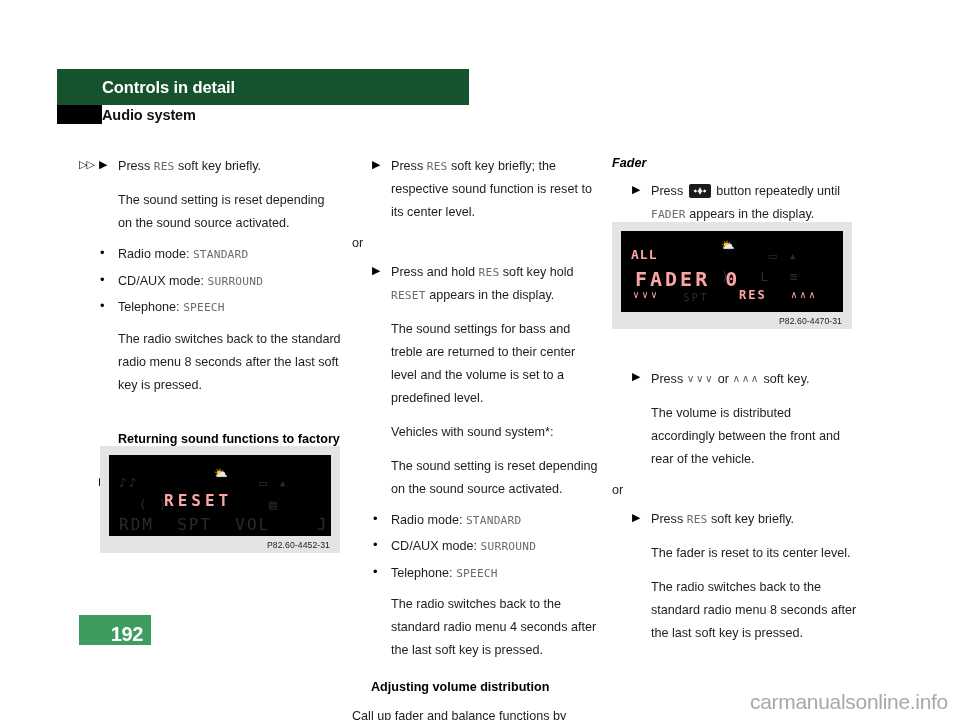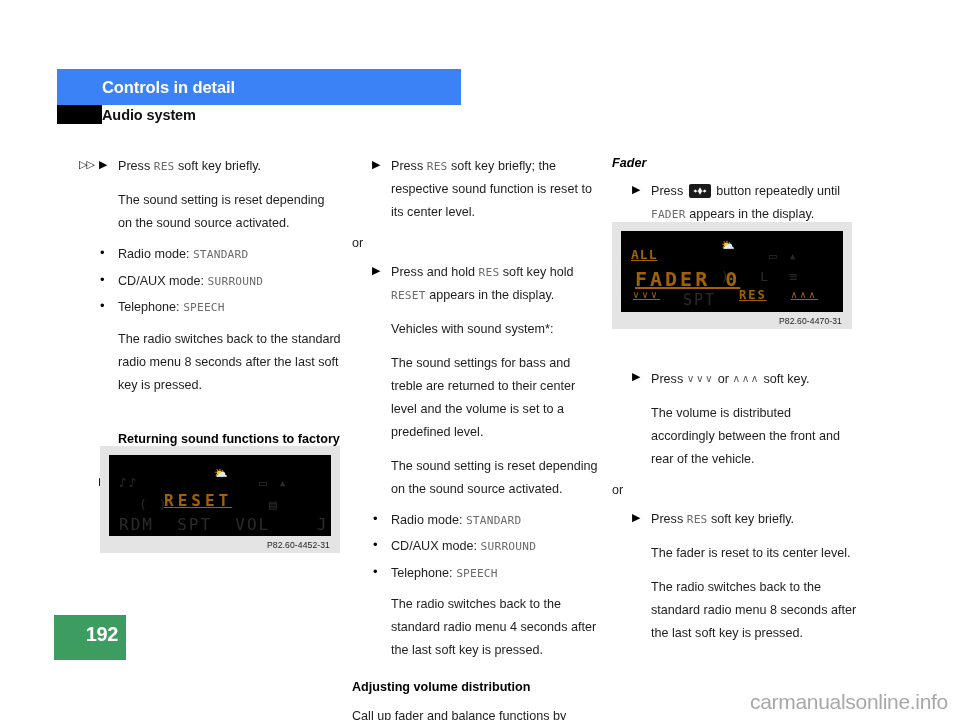--- a/index.html
+++ b/index.html
@@ -16,21 +16,22 @@
     overflow: hidden;
   }
 
   
   .header-bar {
     position: absolute;
     left: 57px;
     top: 69px;
     width: 404px;
     height: 36px;
-    background: #3b82f6;
+    background: #14532d;
+    padding-left: 8px;
   }
   .header-bar-title {
     position: absolute;
     left: 45px;
     top: 9px;
     color: #ffffff;
     font-size: 16.5px;
     font-weight: bold;
     letter-spacing: -0.1px;
   }
@@ -74,21 +75,21 @@
   .heading {
     font-size: 12.6px;
     line-height: 16.2px;
     font-weight: bold;
     color: #000000;
     margin: 0 0 9px 0;
   }
   .heading.ital {
     font-style: italic;
   }
-  .heading.pad-top { margin-top: 17px; }
+  .heading.pad-top { margin-top: 17px; margin-left: 19px; }
 
   
   .step {
     position: relative;
     margin: 0 0 11px 0;
     padding-left: 39px;
   }
   .step .marker {
     position: absolute;
     left: 20px;
@@ -179,41 +180,40 @@
     overflow: hidden;
   }
   .lcd-ghost {
     position: absolute;
     color: #2b2b2b;
     font-family: "DejaVu Sans Mono", monospace;
     letter-spacing: 2px;
   }
   .lcd-main {
     position: absolute;
-    color: #a16207;
+    color: #fca5a5;
     font-family: "DejaVu Sans Mono", monospace;
     font-weight: bold;
-    text-decoration: underline;
   }
   .fig-caption {
     text-align: right;
     font-size: 8.6px;
     color: #1c1c1c;
     margin-top: 4px;
     padding-right: 1px;
     letter-spacing: 0.1px;
   }
 
   
   .page-box {
     position: absolute;
-    left: 54px;
+    left: 79px;
     top: 615px;
     width: 72px;
-    height: 45px;
+    height: 30px;
     background: #3d9c5f;
   }
   .page-num {
     position: absolute;
     right: 8px;
     top: 8px;
     color: #ffffff;
     font-size: 20px;
     font-weight: bold;
     letter-spacing: -0.4px;
@@ -291,22 +291,22 @@
     <span class="body"><span>Press </span><span class="lcd">RES</span><span> soft key briefly; the respective sound function is reset to its center level.</span></span>
   </div>
 
   <div class="orword">or</div>
 
   <div class="step">
     <span class="marker">▶</span>
     <span class="body"><span>Press and hold </span><span class="lcd">RES</span><span> soft key hold </span><span class="lcd">RESET</span><span> appears in the display.</span></span>
   </div>
 
+  <div class="para indent">The sound settings for bass and treble are returned to their center level and the volume is set to a predefined level.</div>
   <div class="para indent">Vehicles with sound system*:</div>
-  <div class="para indent">The sound settings for bass and treble are returned to their center level and the volume is set to a predefined level.</div>
   <div class="para indent">The sound setting is reset depending on the sound source activated.</div>
 
   <div class="bullet"><span>Radio mode: </span><span class="lcd">STANDARD</span></div>
   <div class="bullet"><span>CD/AUX mode: </span><span class="lcd">SURROUND</span></div>
   <div class="bullet"><span>Telephone: </span><span class="lcd">SPEECH</span></div>
 
   <div class="para indent" style="margin-top:11px; margin-left:39px;">The radio switches back to the standard radio menu 4 seconds after the last soft key is pressed.</div>
 
   <div class="heading pad-top">Adjusting volume distribution</div>
 
@@ -356,21 +356,21 @@
 
   <div class="para indent">The fader is reset to its center level.</div>
   <div class="para indent">The radio switches back to the standard radio menu 8 seconds after the last soft key is pressed.</div>
 </div>
 
 <div class="figure" id="fig-right">
   <div class="lcd-screen">
     <div class="lcd-ghost" style="left:100px; top:8px; font-size:11px;">⛅</div>
     <div class="lcd-ghost" style="left:148px; top:17px; font-size:13px;">▭ ▴</div>
     <div class="lcd-ghost" style="left:100px; top:38px; font-size:13px;">) &nbsp;&nbsp;L &nbsp;≡</div>
-    <div class="lcd-ghost" style="left:62px; top:60px; font-size:15px;">SPT</div>
+    <div class="lcd-ghost" style="left:62px; top:60px; font-size:11px;">SPT</div>
     <div class="lcd-main" style="left:10px; top:16px; font-size:13px; letter-spacing:1px;">ALL</div>
     <div class="lcd-main" style="left:14px; top:36px; font-size:20px; letter-spacing:3px;">FADER 0</div>
     <div class="lcd-main" style="left:12px; top:58px; font-size:10px; font-weight:normal; letter-spacing:3px;">∨∨∨</div>
     <div class="lcd-main" style="left:118px; top:57px; font-size:12px; letter-spacing:2px;">RES</div>
     <div class="lcd-main" style="left:170px; top:58px; font-size:10px; font-weight:normal; letter-spacing:3px;">∧∧∧</div>
   </div>
   <div class="fig-caption">P82.60-4470-31</div>
 </div>
 
 <div class="page-box">

